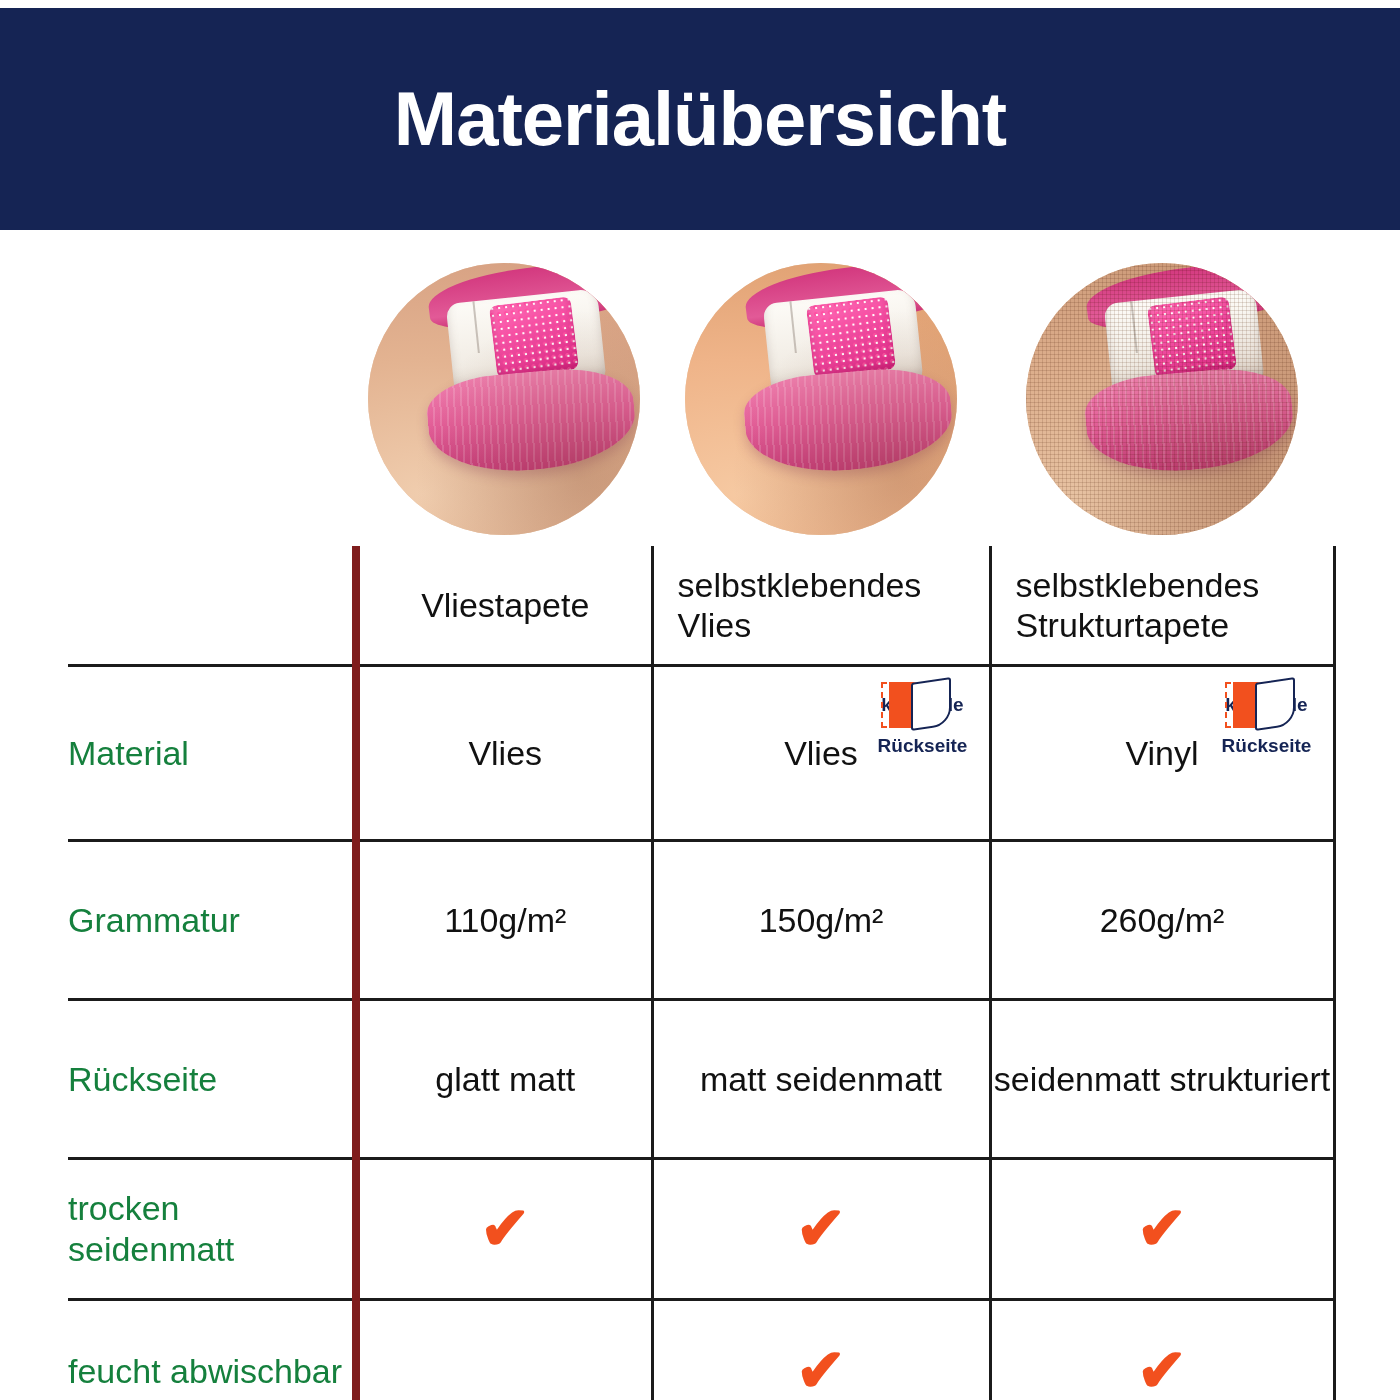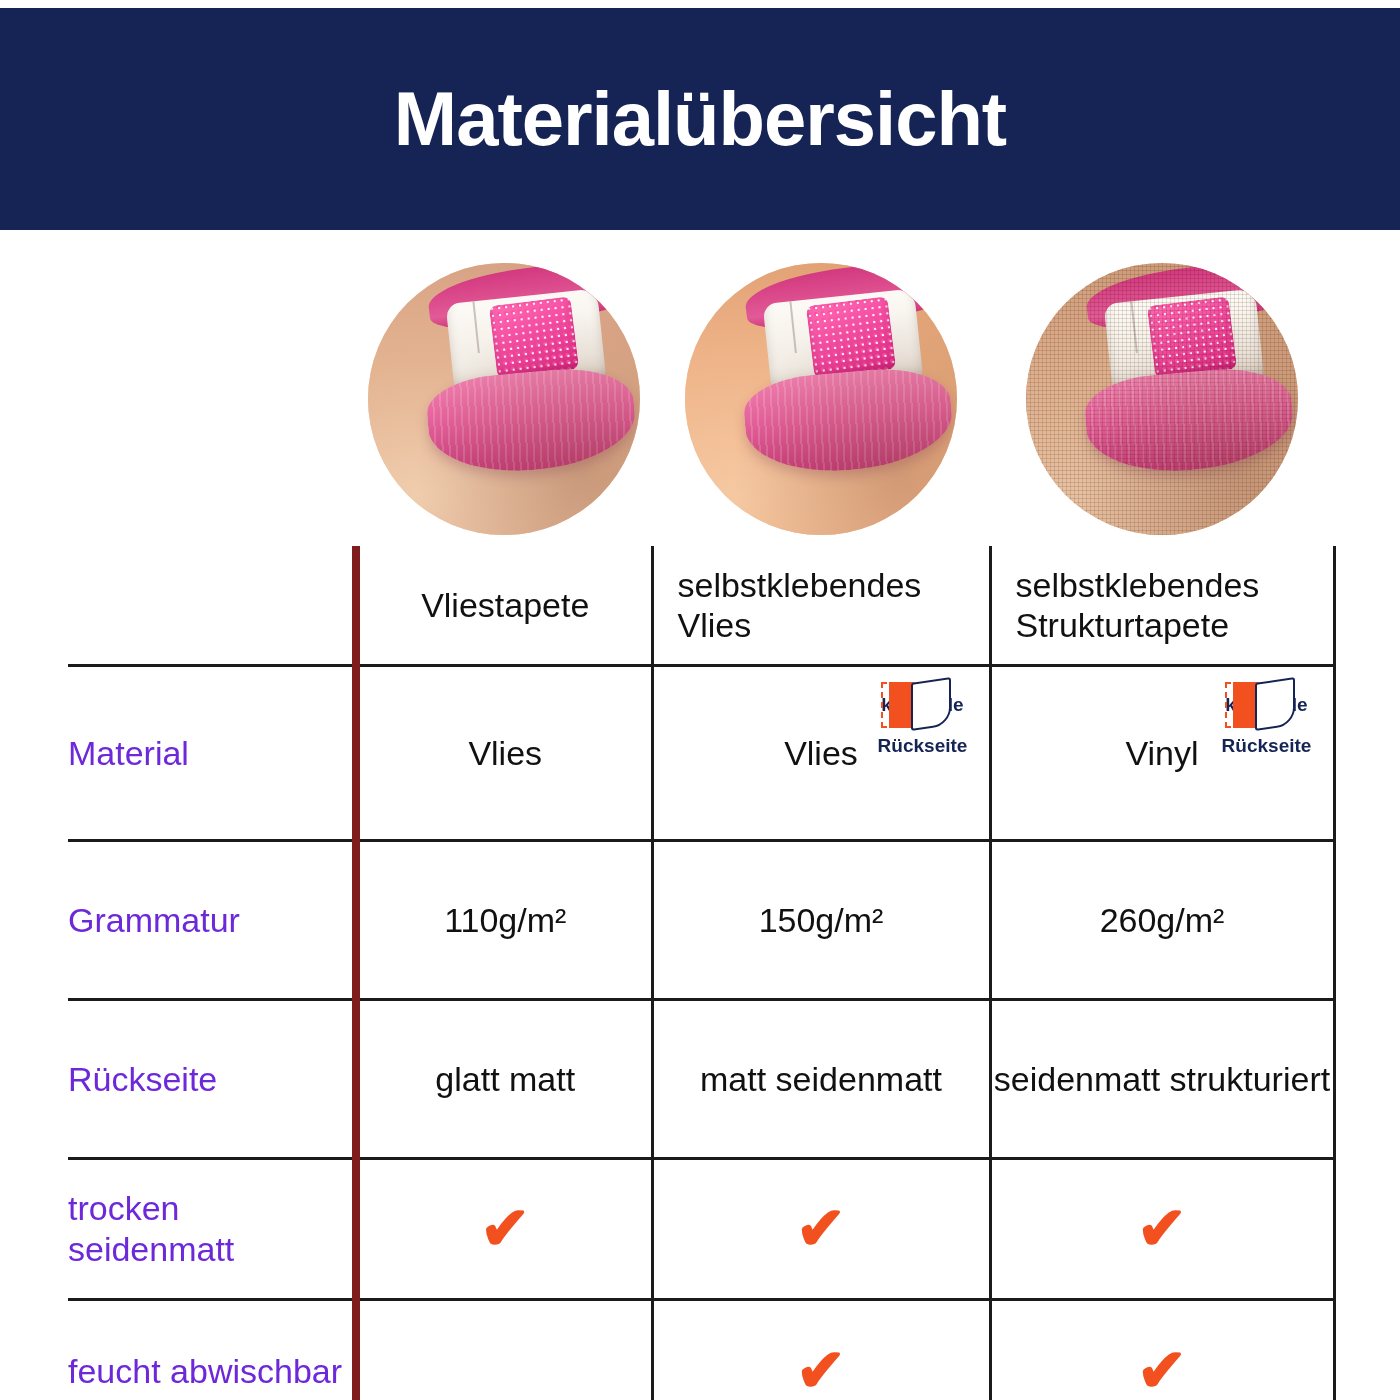--- a/index.html
+++ b/index.html
@@ -182,21 +182,21 @@
     text-align: center;
     line-height: 1.18;
     padding: 0 10px;
     vertical-align: middle;
   }
   .hdr-label.two-line { text-align: left; padding-left: 24px; }
 
   
   .row-label {
     font-size: 34px;
-    color: #6d28d9;
+    color: #15803d;
     text-align: left;
     padding-left: 22px;
     line-height: 1.2;
   }
   .cell-value {
     font-size: 34px;
     color: #111111;
     text-align: center;
     line-height: 1.2;
     position: relative;

